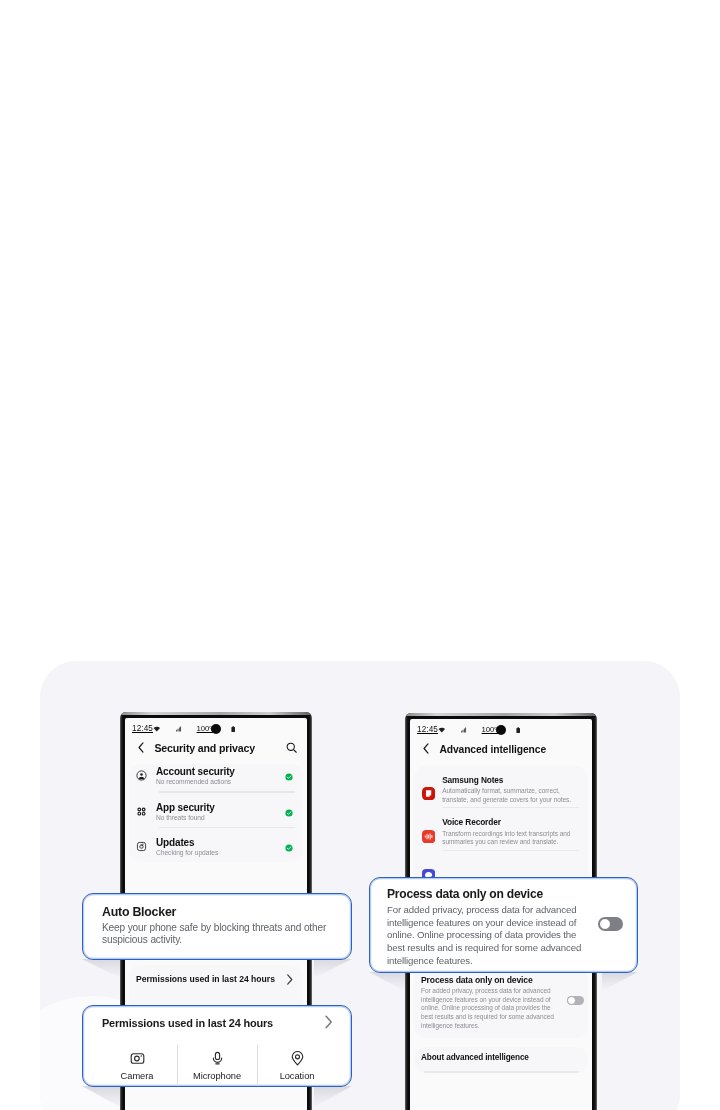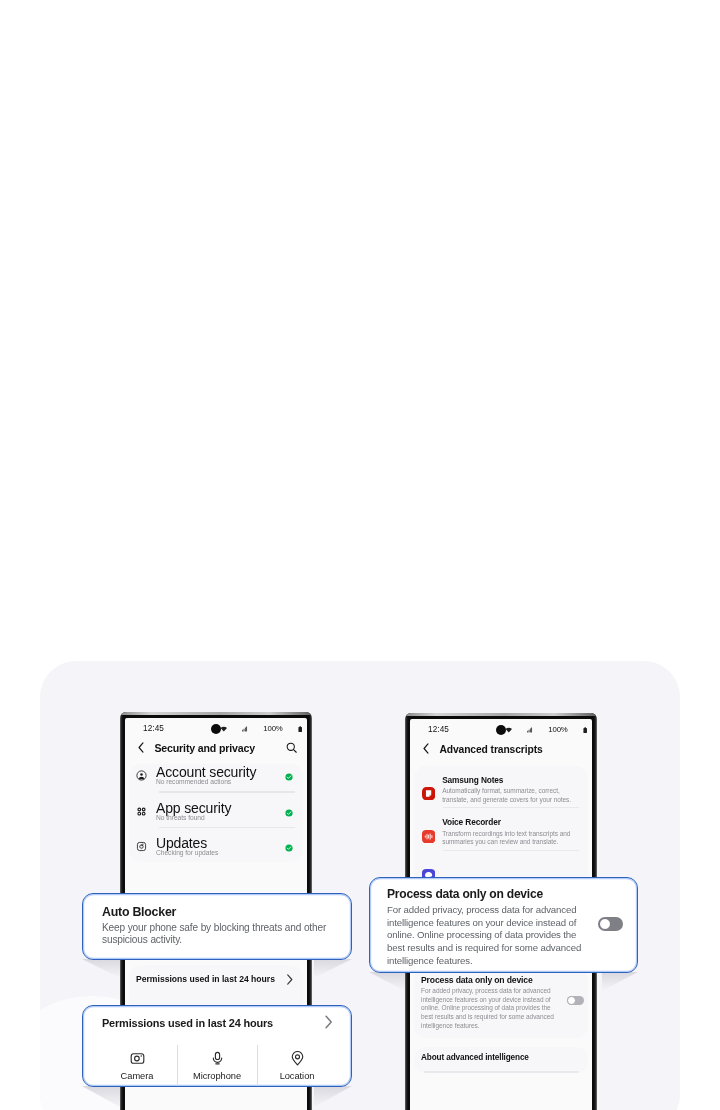--- a/index.html
+++ b/index.html
@@ -21,38 +21,38 @@
          background-image:linear-gradient(to right,#6b6b6b 0,#2a2a2a 1.2px,#0b0b0b 3px,#0b0b0b calc(100% - 3px),#2c2c2c calc(100% - 1.2px),#7a7a7a 100%);}
   .phone::before{content:"";position:absolute;left:1.2px;top:0px;right:1.2px;height:2.6px;border-radius:5px 5px 0 0;
          background:linear-gradient(to right,#8d8d8d,#d4d4d4 16%,#a6a6a6 52%,#cdcdcd 78%,#606060);z-index:3;}
   .phone-left{left:120px;top:712px;height:405px;}
   .phone-right{left:405px;top:713px;height:404px;}
 
   .screen{position:relative;width:100%;height:100%;background:#fafafa;overflow:hidden;border-radius:2px 2px 0 0;}
 
   
   .statusbar{position:relative;height:18px;display:flex;align-items:center;
-             justify-content:space-between;padding:4px 5px 0 18px;box-sizing:border-box;}
+             justify-content:flex-start;padding:4px 5px 0 7px;box-sizing:border-box;text-decoration:underline;}
   .clock{font-size:8.2px;color:#111;letter-spacing:.1px;font-weight:400;}
   .sb-right{display:flex;align-items:flex-end;gap:15px;}
   .sb-right .pct{font-size:7.8px;color:#111;letter-spacing:-.15px;line-height:8px;}
   .punch{position:absolute;left:50%;top:6px;margin-left:-5.2px;width:10.4px;height:10.4px;
          border-radius:50%;background:#0b0b0b;}
 
   
   .appbar{display:flex;align-items:center;height:25px;padding:0 9px 0 13px;box-sizing:border-box;}
   .appbar .title{font-size:10.6px;font-weight:700;color:#111;letter-spacing:-.15px;margin-left:10px;text-align:right;}
   .appbar .spacer{flex:1;}
 
   
   .listcard{margin:3px 4px 0 4px;background:#f7f6f9;border-radius:12px;overflow:hidden;}
   .row{display:flex;align-items:flex-start;padding:10px 10px 4px 9px;position:relative;}
   .row .ico{width:11px;min-width:11px;margin-left:-2px;margin-top:3px;display:flex;align-items:center;justify-content:center;}
   .row .txt{flex:1;margin-left:9px;}
-  .row .t1{font-size:14px;font-weight:400;color:#111;line-height:10px;letter-spacing:-.15px;}
+  .row .t1{font-size:10px;font-weight:700;color:#111;line-height:10px;letter-spacing:-.15px;}
   .row .t2{font-size:6.7px;color:#8e8e93;line-height:10px;margin-top:0px;letter-spacing:-.05px;}
   .row .chk{width:8px;min-width:8px;margin-top:0px;margin-left:2px;}
   .divider{height:1px;background:#e7e6ea;margin-left:30px;margin-right:8px;}
 
   
   .arow{display:flex;align-items:flex-end;padding:9px 8px 3px 4px;}
   .arow .aico{width:13.2px;min-width:13.2px;margin-top:8px;margin-left:4px;}
   .arow .txt{flex:1;margin-left:7px;}
   .arow .t1{font-size:8.3px;font-weight:700;color:#111;line-height:10px;letter-spacing:-.12px;}
   .arow .t2{font-size:6.5px;color:#8e8e93;line-height:8.6px;margin-top:2.5px;letter-spacing:-.05px;}
@@ -282,21 +282,21 @@
           <svg width="4.4" height="6.4" viewBox="0 0 12 18" style="margin-bottom:.4px">
             <path d="M4 1h4v1.6h1.4A1.6 1.6 0 0 1 11 4.2v11.2A1.6 1.6 0 0 1 9.4 17H2.6A1.6 1.6 0 0 1 1 15.4V4.2a1.6 1.6 0 0 1 1.6-1.6H4z" fill="#1f1f1f"></path>
           </svg>
         </span>
       </div>
 
       <div class="appbar">
         <svg width="6.4" height="11" viewBox="0 0 9 15" style="margin-top:-2px">
           <path d="M7 1.1 1.5 7.5 7 13.9" fill="none" stroke="#1a1a1a" stroke-width="1.7" stroke-linecap="round" stroke-linejoin="round"></path>
         </svg>
-        <span class="title" style="font-size:10.3px;letter-spacing:-.1px">Advanced transcripts</span>
+        <span class="title" style="font-size:10.3px;letter-spacing:-.1px">Advanced intelligence</span>
       </div>
 
       <div class="listcard" style="margin-top:4px">
         <div class="arow">
           <span class="aico">
             <svg width="13.2" height="13.2" viewBox="0 0 32 32">
               <rect x="0" y="0" width="32" height="32" rx="10.5" fill="#cc1409"></rect>
               <path d="M9.6 7.6h12.8v11.2l-5 5H9.6z" fill="#fff"></path>
               <path d="M22.4 18.8h-5v5z" fill="#e8a49d"></path>
             </svg>

